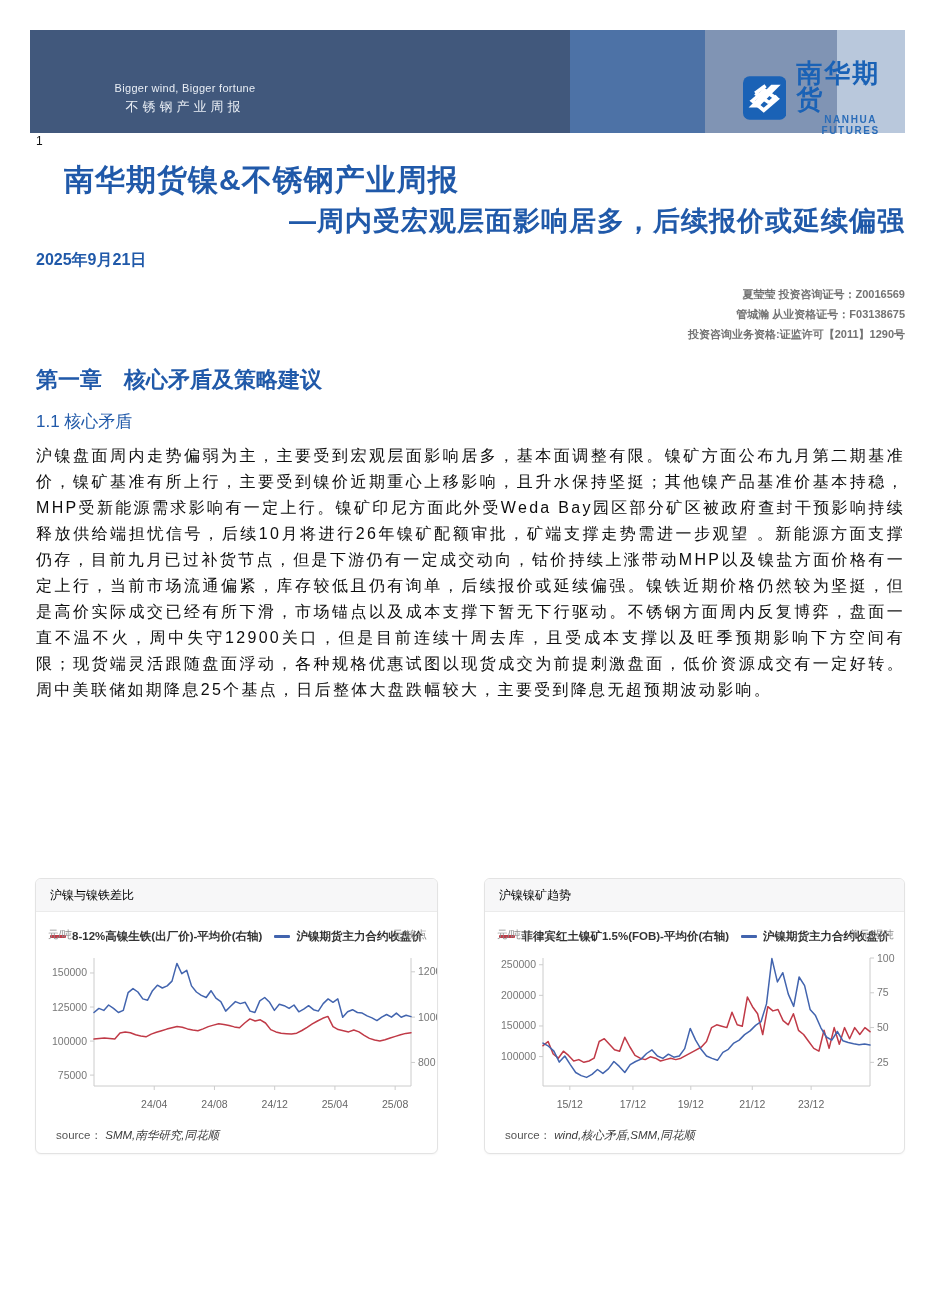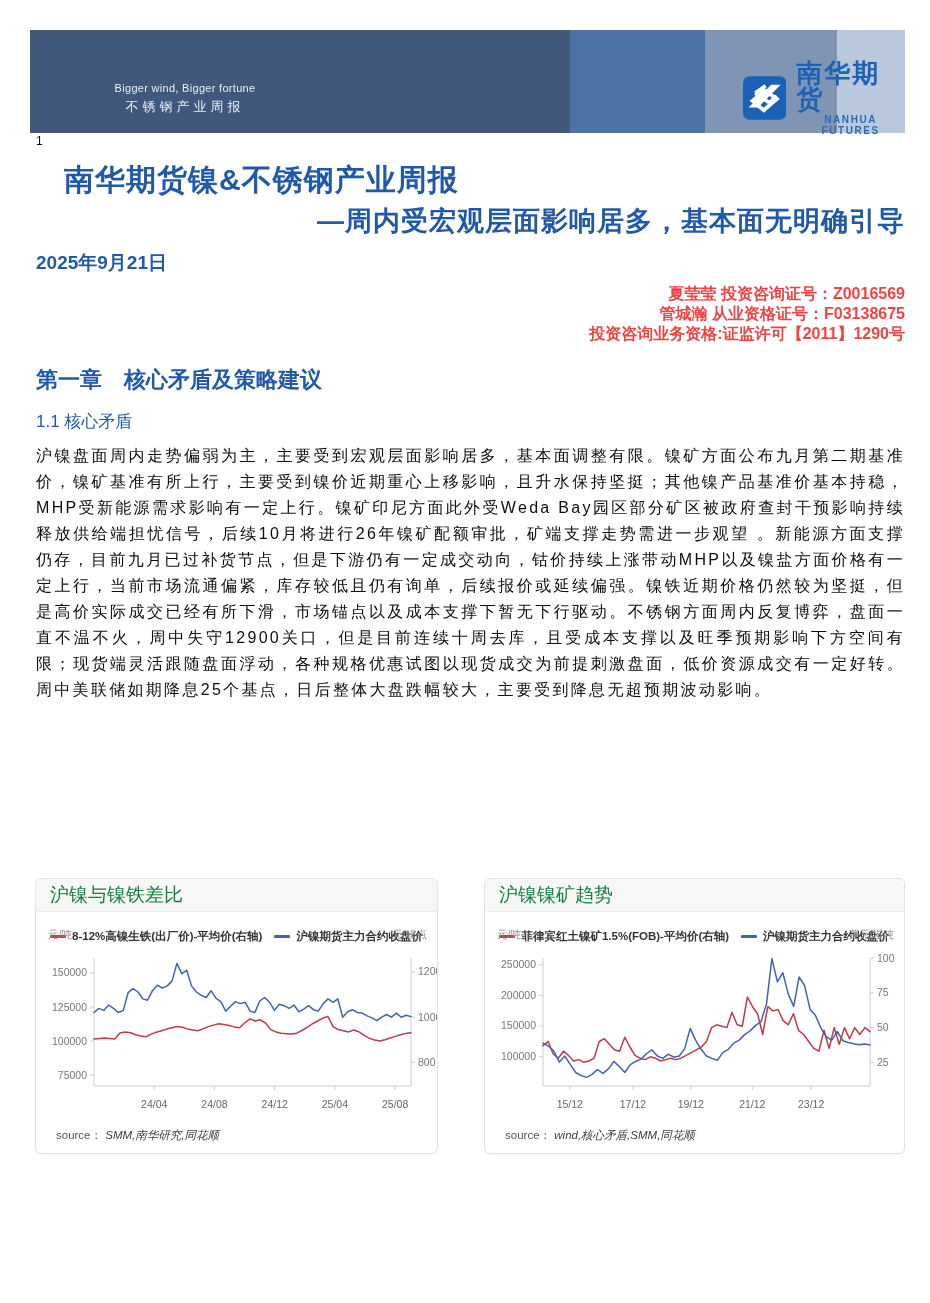--- a/index.html
+++ b/index.html
@@ -17,34 +17,34 @@
   .slogan-cn{font-size:13px;letter-spacing:4px;margin-top:4px;}
   .logo{position:absolute;left:695px;top:30px;display:flex;align-items:center;padding-left:18px;}
   .logo-icon{width:46px;height:46px;margin-right:10px;}
   .logo-text-cn{font-size:26px;font-weight:bold;color:#1a62b6;letter-spacing:2px;line-height:26px;}
   .logo-text-en{font-size:10px;font-weight:bold;color:#2a6cb8;letter-spacing:1.6px;margin-top:2px;text-align:center;}
   .page-num{position:absolute;left:36px;top:134px;font-size:12px;color:#111;}
 
   
   .title{position:absolute;left:36px;top:160px;font-size:30px;font-weight:bold;color:#2059a9;letter-spacing:1px;white-space:nowrap;margin-left:28px;}
   .subtitle{position:absolute;right:25px;top:203px;font-size:27px;font-weight:bold;color:#2059a9;letter-spacing:1px;white-space:nowrap;}
-  .date{position:absolute;left:36px;top:250px;font-size:19px;font-weight:bold;color:#2059a9;}
-  .analysts{position:absolute;right:25px;top:284px;text-align:right;font-size:16px;font-weight:bold;color:#ef4444;line-height:20px;}
+  .date{position:absolute;left:36px;top:250px;font-size:16px;font-weight:bold;color:#2059a9;}
+  .analysts{position:absolute;right:25px;top:284px;text-align:right;font-size:11px;font-weight:bold;color:#737373;line-height:20px;}
   .chapter{position:absolute;left:36px;top:365px;font-size:22px;font-weight:bold;color:#2059a9;}
   .section{position:absolute;left:36px;top:410px;font-size:17px;font-weight:normal;color:#2059a9;}
 
   
   .body-text{position:absolute;left:36px;top:443px;width:869px;font-size:16px;line-height:26px;letter-spacing:2.3px;text-align:justify;color:#0d0d0d;}
 
   
   .charts{position:absolute;left:35px;top:878px;width:870px;display:flex;gap:10px;}
   .card{background:#fff;border:1px solid #e3e3e3;border-radius:6px;overflow:hidden;box-shadow:0 1px 2px rgba(0,0,0,0.04);}
   .card-l{width:425px;}
   .card-r{width:444px;margin-left:36px;}
-  .card-head{height:32px;line-height:32px;background:#f7f7f8;border-bottom:1px solid #ebebeb;padding-left:14px;font-size:19px;color:#15803d;}
+  .card-head{height:32px;line-height:32px;background:#f7f7f8;border-bottom:1px solid #ebebeb;padding-left:14px;font-size:12px;color:#000000;}
   .legend-row{position:relative;height:24px;margin-top:12px;}
   .legend{display:flex;justify-content:center;align-items:center;gap:12px;height:24px;}
   .legend-item{display:flex;align-items:center;gap:6px;font-size:11.5px;font-weight:bold;color:#333;white-space:nowrap;}
   .lmark{display:inline-block;width:16px;height:3px;border-radius:1px;}
   .unit{position:absolute;top:4px;font-size:10.5px;color:#8a8a8a;}
   .unit-l{left:12px;}
   .unit-r{right:10px;}
   .chart-wrap{width:100%;}
   .src{padding:8px 0 10px 20px;font-size:11.5px;color:#555;}
   .src i{color:#3a3a3a;}
@@ -73,21 +73,21 @@
       <div>
         <div class="logo-text-cn">南华期货</div>
         <div class="logo-text-en">NANHUA FUTURES</div>
       </div>
     </div>
   </div>
 
   <div class="page-num">1</div>
 
   <div class="title">南华期货镍&amp;不锈钢产业周报</div>
-  <div class="subtitle">—周内受宏观层面影响居多，基本面无明确引导</div>
+  <div class="subtitle">—周内受宏观层面影响居多，后续报价或延续偏强</div>
   <div class="date">2025年9月21日</div>
   <div class="analysts">
     <div>夏莹莹 投资咨询证号：Z0016569</div>
     <div>管城瀚 从业资格证号：F03138675</div>
     <div>投资咨询业务资格:证监许可【2011】1290号</div>
   </div>
 
   <div class="chapter">第一章　核心矛盾及策略建议</div>
   <div class="section">1.1 核心矛盾</div>
 

